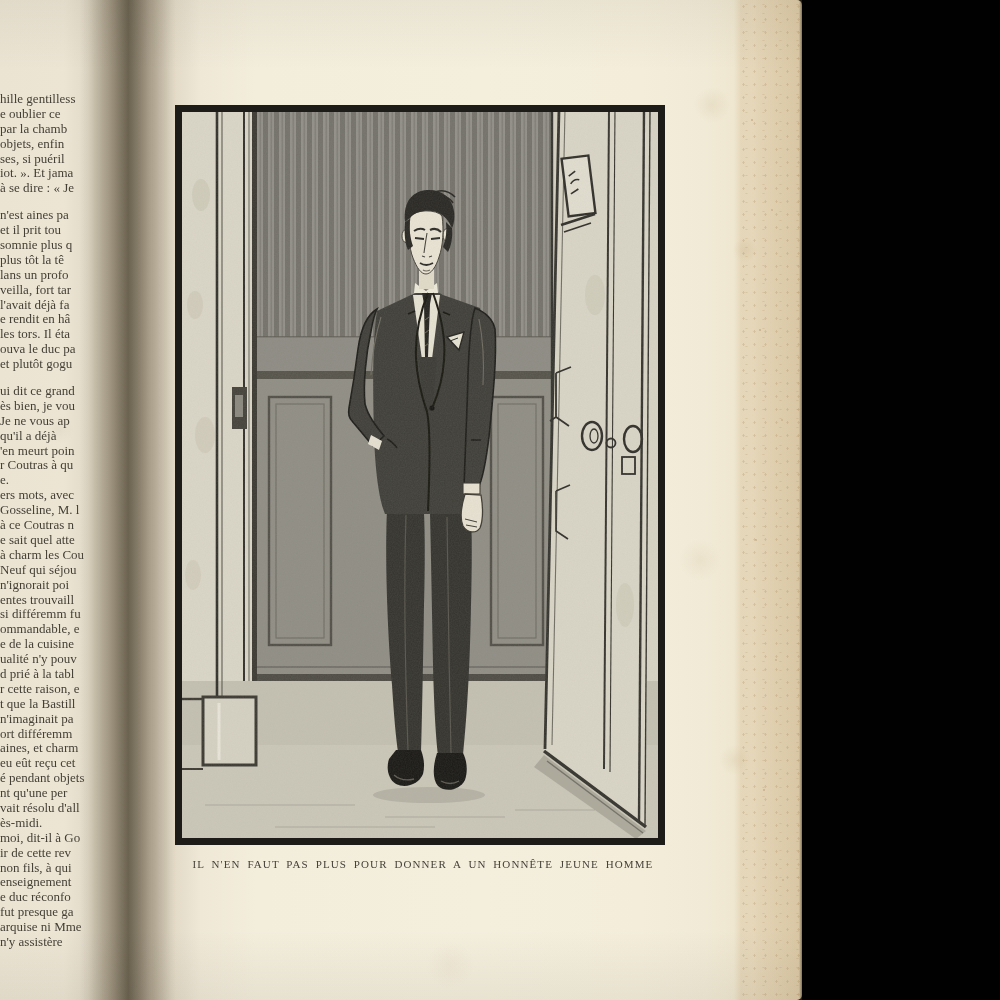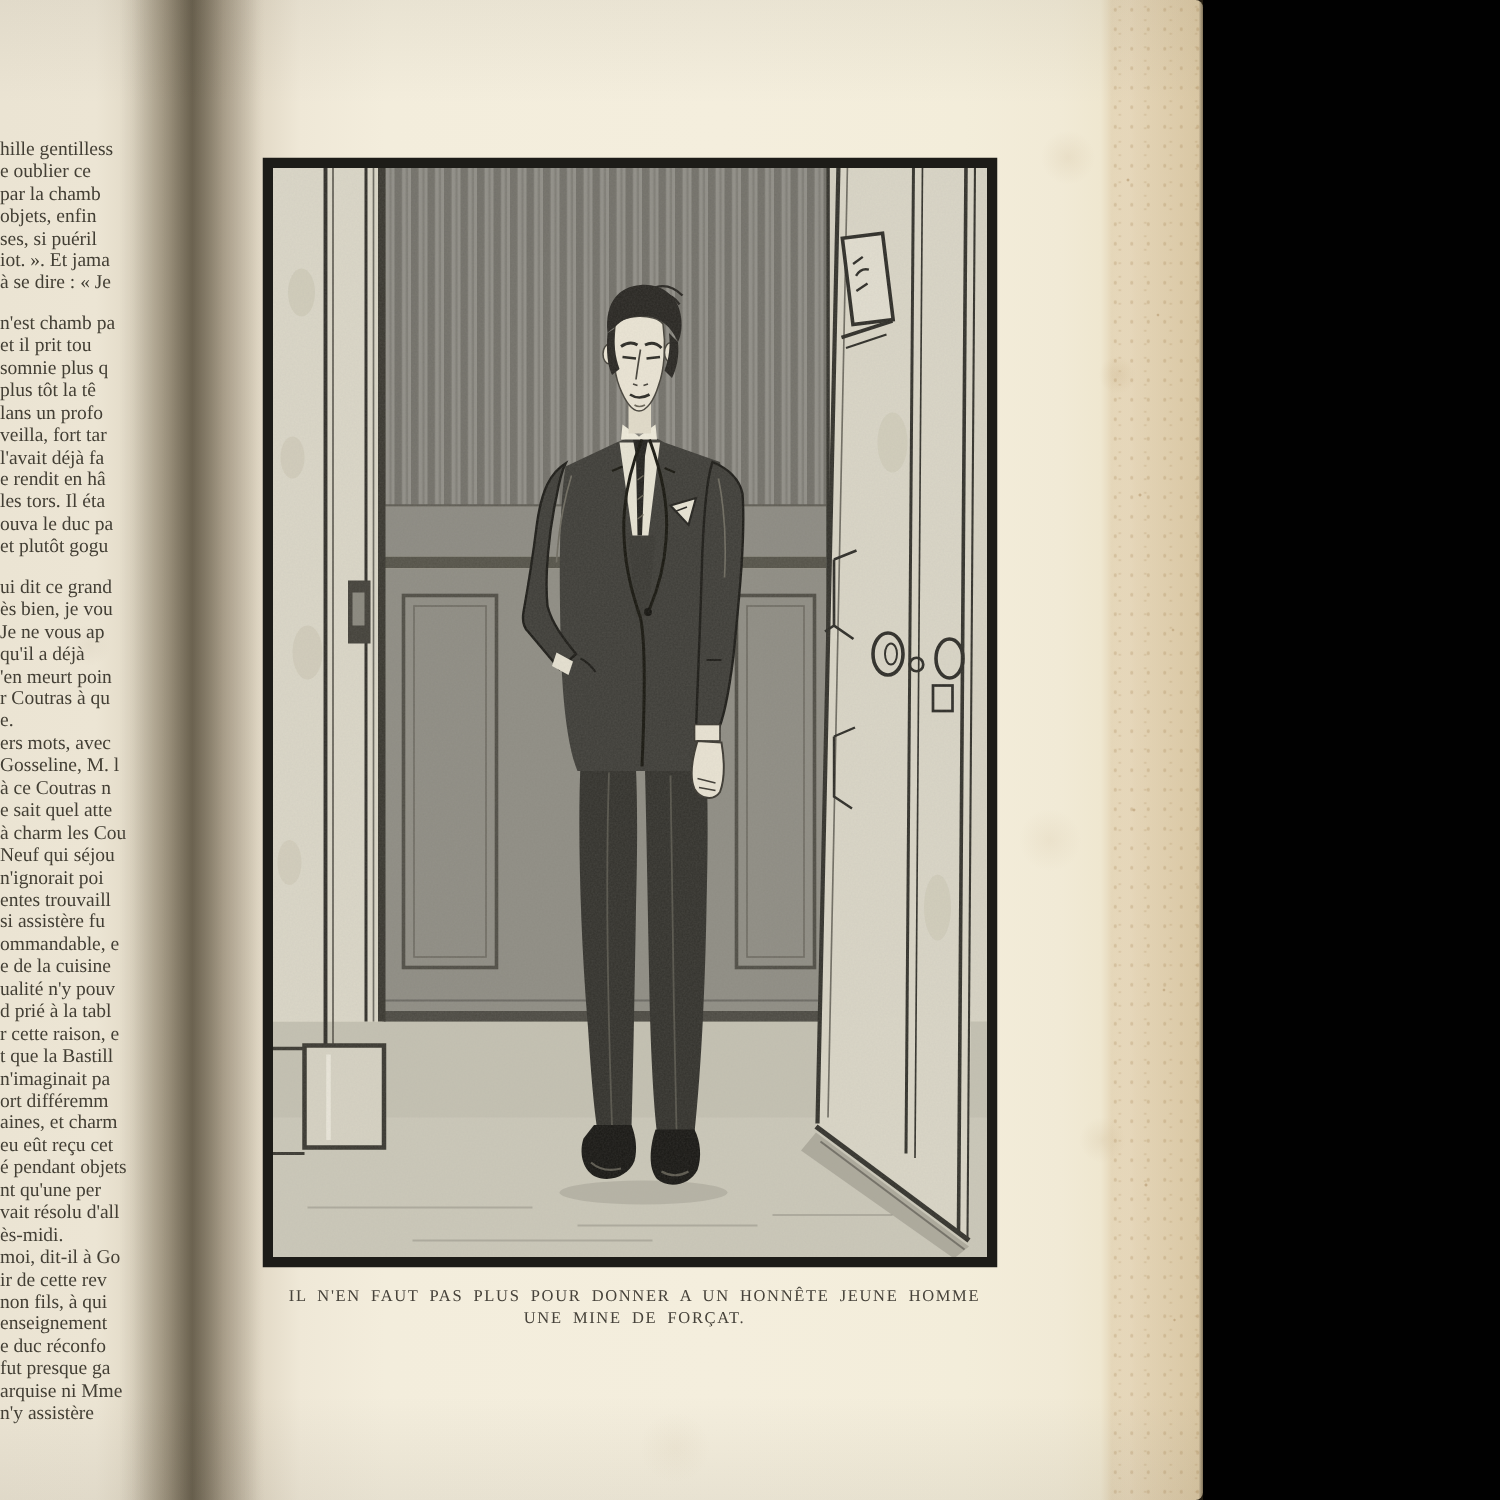--- a/index.html
+++ b/index.html
@@ -66,21 +66,21 @@
     <div class="foxing"></div>
 
     <div class="left-text">
         <div class="tline">hille gentilless</div>
         <div class="tline">e oublier ce</div>
         <div class="tline">par la chamb</div>
         <div class="tline">objets, enfin</div>
         <div class="tline">ses, si puéril</div>
         <div class="tline">iot. ». Et jama</div>
         <div class="tline pgap">à se dire : « Je</div>
-        <div class="tline">n'est chamb pa</div>
+        <div class="tline">n'est aines pa</div>
         <div class="tline">et il prit tou</div>
         <div class="tline">somnie plus q</div>
         <div class="tline">plus tôt la tê</div>
         <div class="tline">lans un profo</div>
         <div class="tline">veilla, fort tar</div>
         <div class="tline">l'avait déjà fa</div>
         <div class="tline">e rendit en hâ</div>
         <div class="tline">les tors. Il éta</div>
         <div class="tline">ouva le duc pa</div>
         <div class="tline pgap">et plutôt gogu</div>
@@ -92,21 +92,21 @@
         <div class="tline">r Coutras à qu</div>
         <div class="tline">e.</div>
         <div class="tline">ers mots, avec</div>
         <div class="tline">Gosseline, M. l</div>
         <div class="tline">à ce Coutras n</div>
         <div class="tline">e sait quel atte</div>
         <div class="tline">à charm les Cou</div>
         <div class="tline">Neuf qui séjou</div>
         <div class="tline">n'ignorait poi</div>
         <div class="tline">entes trouvaill</div>
-        <div class="tline">si assistère fu</div>
+        <div class="tline">si différemm fu</div>
         <div class="tline">ommandable, e</div>
         <div class="tline">e de la cuisine</div>
         <div class="tline">ualité n'y pouv</div>
         <div class="tline">d prié à la tabl</div>
         <div class="tline">r cette raison, e</div>
         <div class="tline">t que la Bastill</div>
         <div class="tline">n'imaginait pa</div>
         <div class="tline">ort différemm</div>
         <div class="tline">aines, et charm</div>
         <div class="tline">eu eût reçu cet</div>
@@ -265,19 +265,18 @@
           <path d="M248 165 q3 2 7 0" stroke="#6a6557" stroke-width="1.1" fill="none"></path>
         </g>
       </g>
 
       <rect x="4" y="4" width="482" height="732" filter="url(#grain)" opacity="0.5"></rect>
       <rect x="3.5" y="3.5" width="483" height="733" fill="none" stroke="#1d1c18" stroke-width="7"></rect>
     </svg>
 
     <div class="caption">
       <div>IL N'EN FAUT PAS PLUS POUR DONNER A UN HONNÊTE JEUNE HOMME</div>
-      <div>UNE MINE DE FORÇAT.</div>
     </div>
 
     <div class="gutter"></div>
     <div class="fore-edge"></div>
   </div>
 </div>
 
 </body></html>

